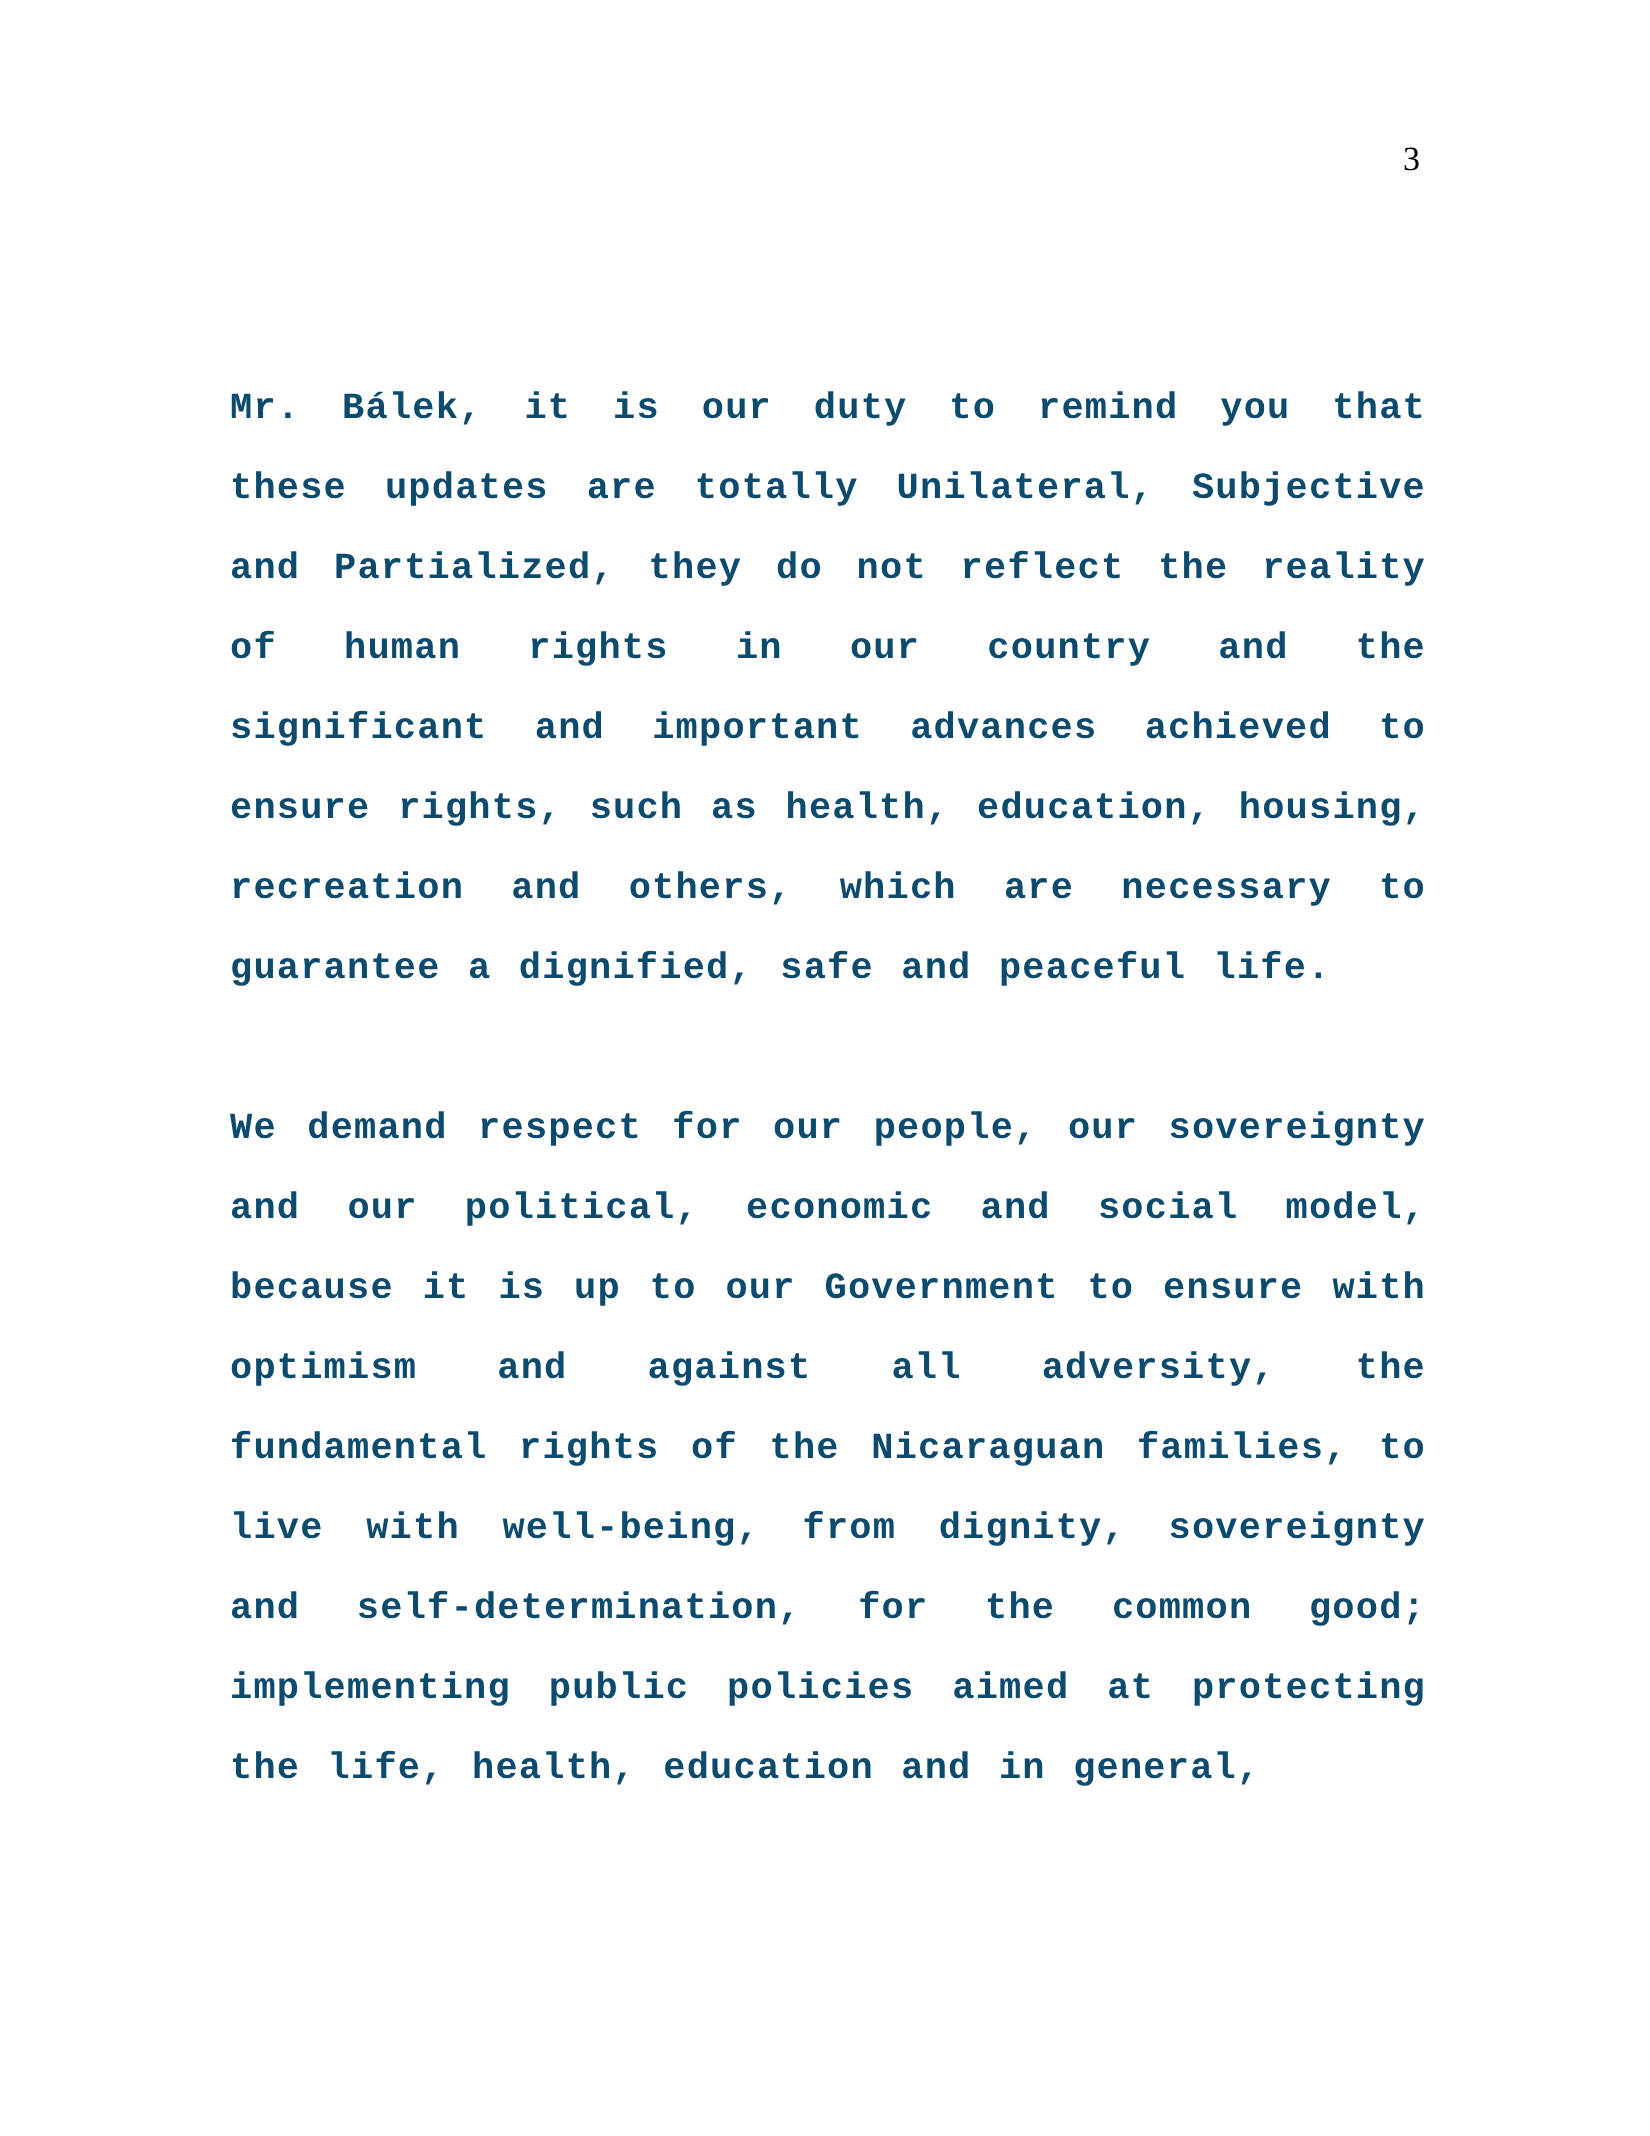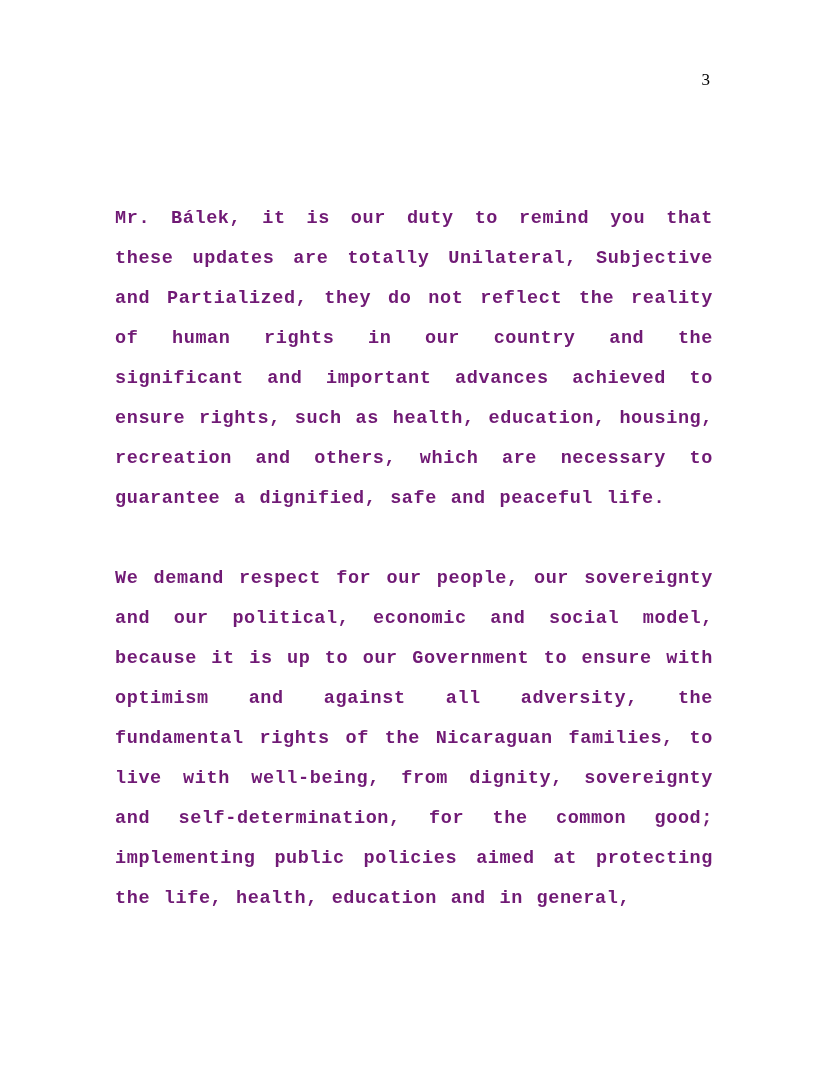--- a/index.html
+++ b/index.html
@@ -20,24 +20,24 @@
       position: absolute;
       top: 70px;
       right: 115px;
       font-family: "Liberation Serif", "DejaVu Serif", serif;
       font-weight: 400;
       font-size: 17px;
       color: #000000;
     }
     .body-text {
       position: absolute;
-      top: 199px;
+      top: 185px;
       left: 115px;
       right: 112px;
-      color: #701a75;
+      color: #0c4a6e;
       font-family: "Liberation Mono", "DejaVu Sans Mono", monospace;
       font-weight: 700;
     }
     .para {
       margin: 0 0 40px 0;
       font-size: 18.5px;
       line-height: 40px;
       text-align: justify;
       letter-spacing: 0.6px;
       word-spacing: 2px;

